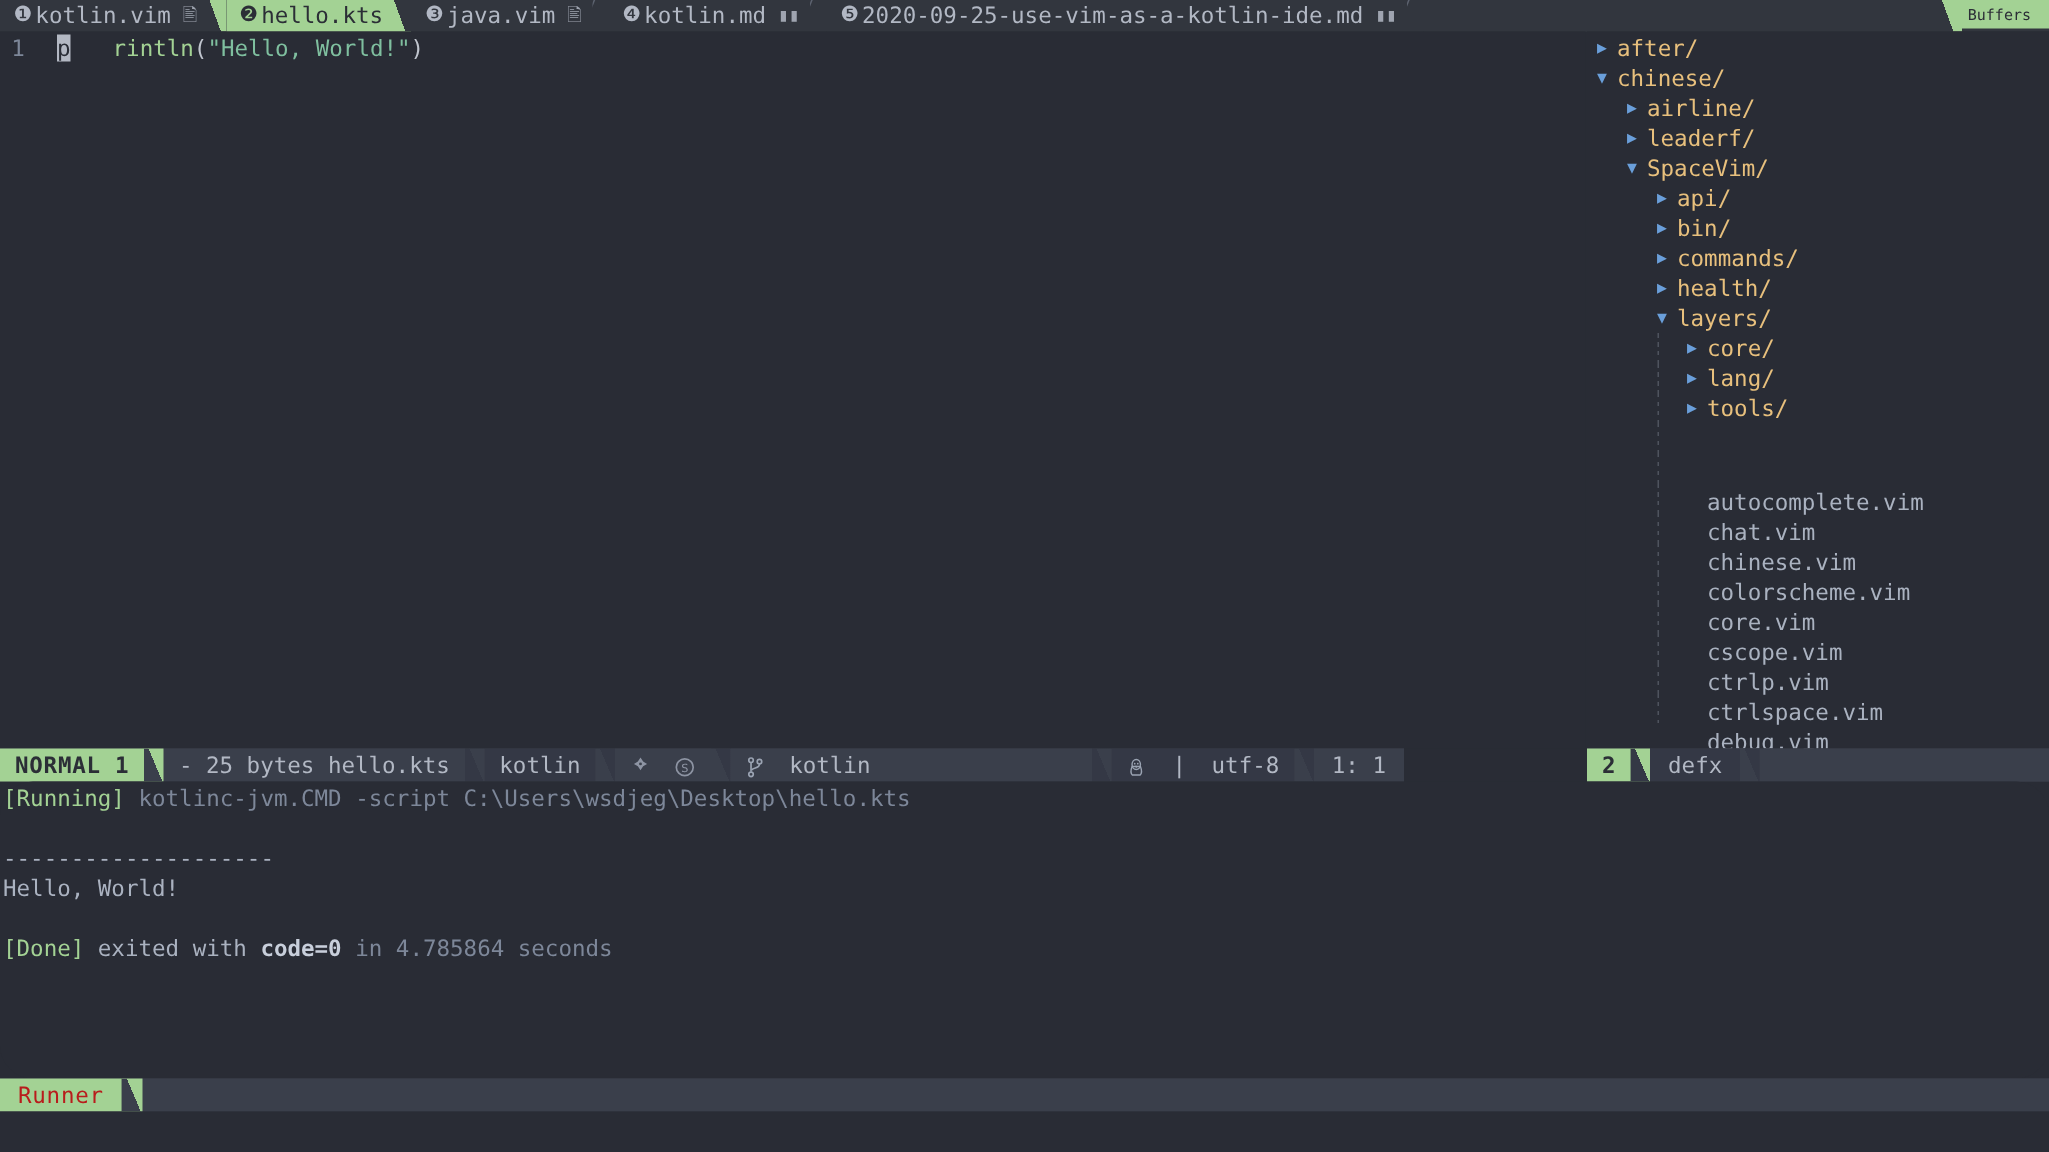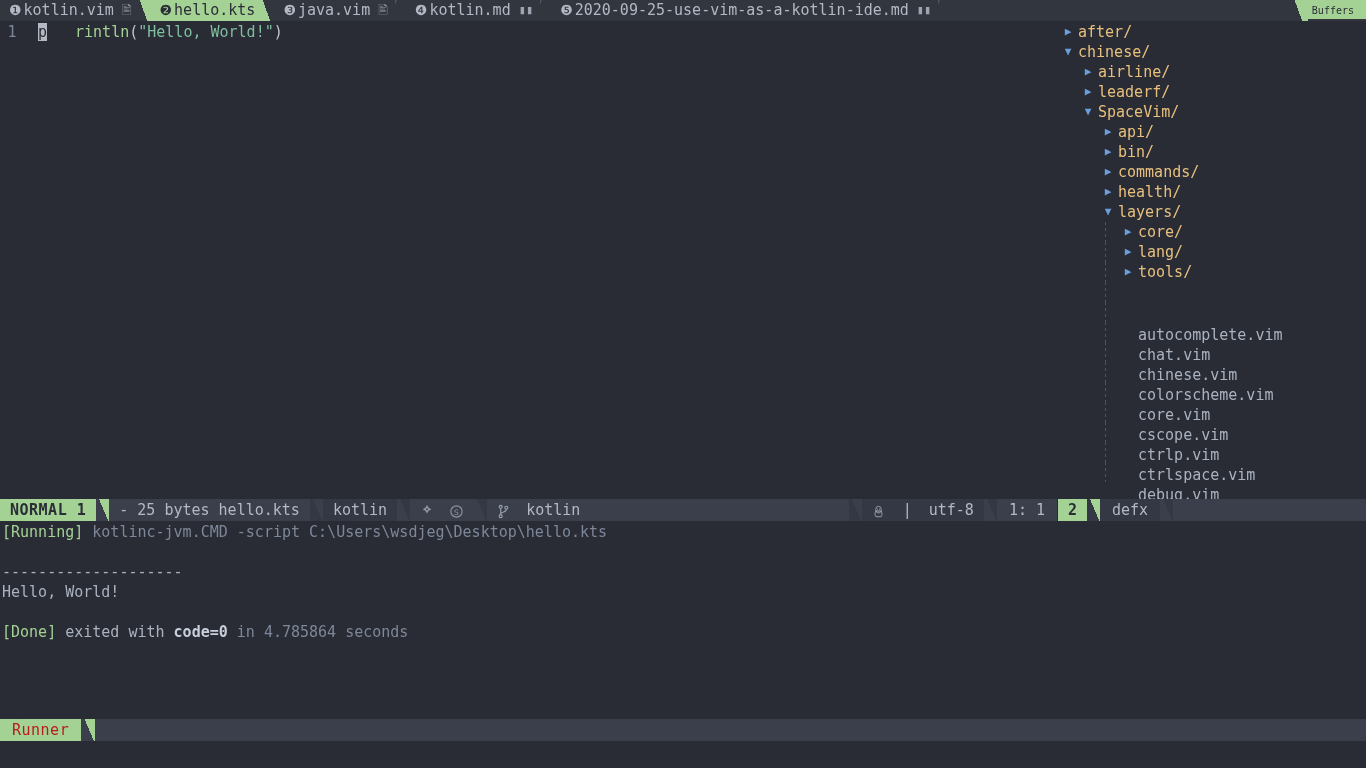--- a/index.html
+++ b/index.html
@@ -83,21 +83,21 @@
     background: repeating-linear-gradient(to bottom, #4e535e 0 3px, transparent 3px 6px);
   }
   .arrow { width: 20px; flex: none; color: #6a9fda; font-size: 11px; text-align: center; }
   .arrow.closed::before { content: "\25B6"; }
   .arrow.open::before { content: "\25BC"; }
   .tname.dir { color: #e8c07d; }
   .tname.file { color: #aab2c0; margin-top: 43px; }
 
   
   .statusline {
-    position: absolute; top: 499px; left: 0; width: 1057px; height: 22px;
+    position: absolute; top: 499px; left: 0; width: 936px; height: 22px;
     background: #3a3f4b; display: flex; align-items: stretch;
     font-size: 15px; line-height: 22px; white-space: nowrap;
   }
   .sl-mode { background: #a3d294; color: #2b2e36; font-weight: bold; padding: 0 10px; letter-spacing: .5px; }
   .sl-arrow-green { width: 13px; background: #a3d294; position: relative; overflow: hidden; }
   .sl-arrow-green::before { content:""; position:absolute; inset:0;
     background: linear-gradient(247deg, transparent 0 45%, #3a3f4b 45% 100%); }
   .sl-seg { padding: 0 10px; color: #b2b8c4; }
   .sl-seg.dim { background: #3a3f4b; }
   .sl-seg.darker { background: #343845; }

